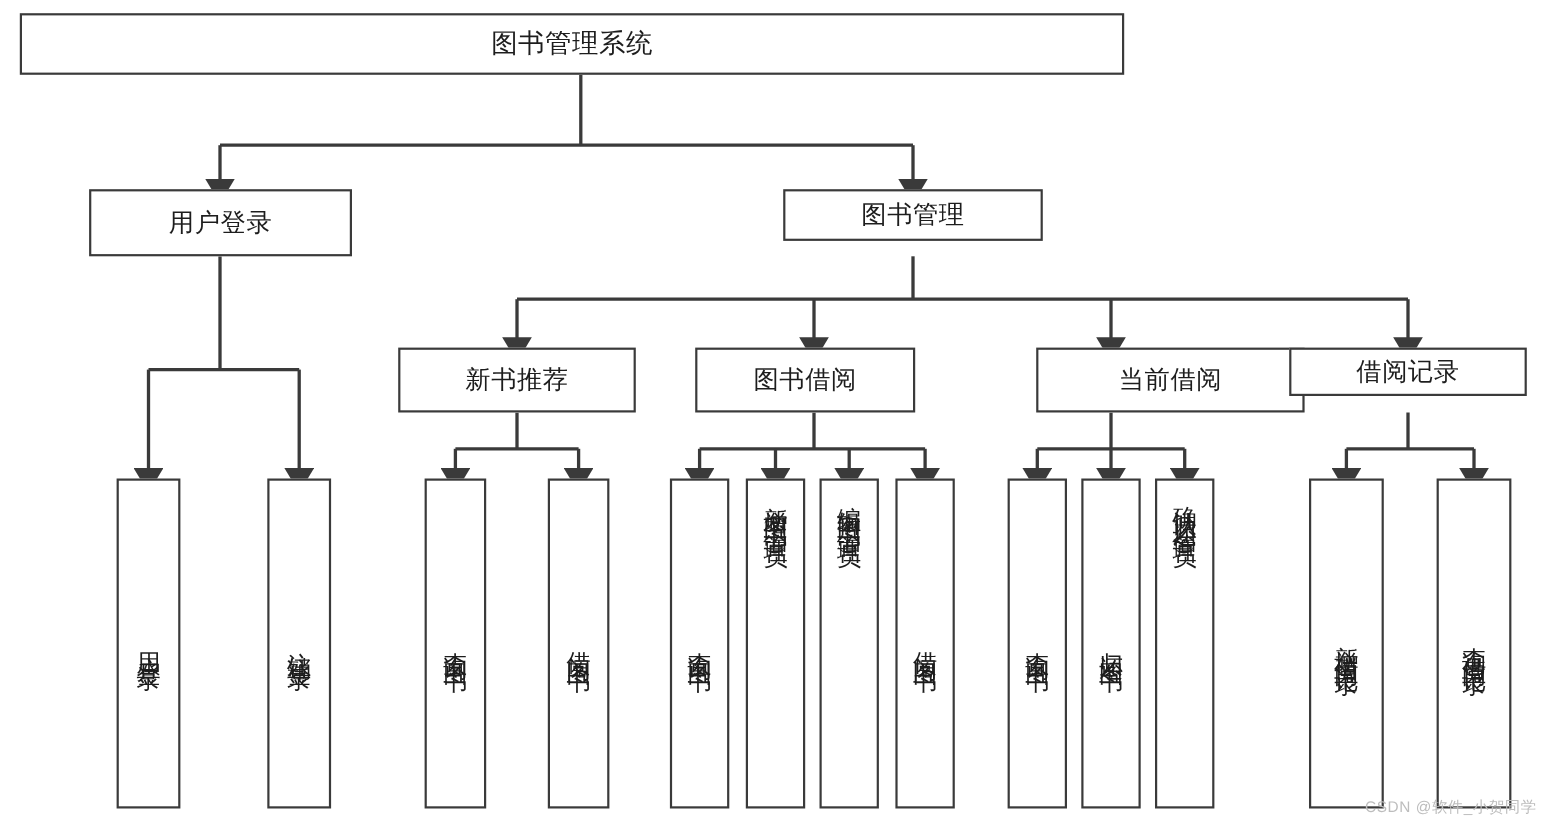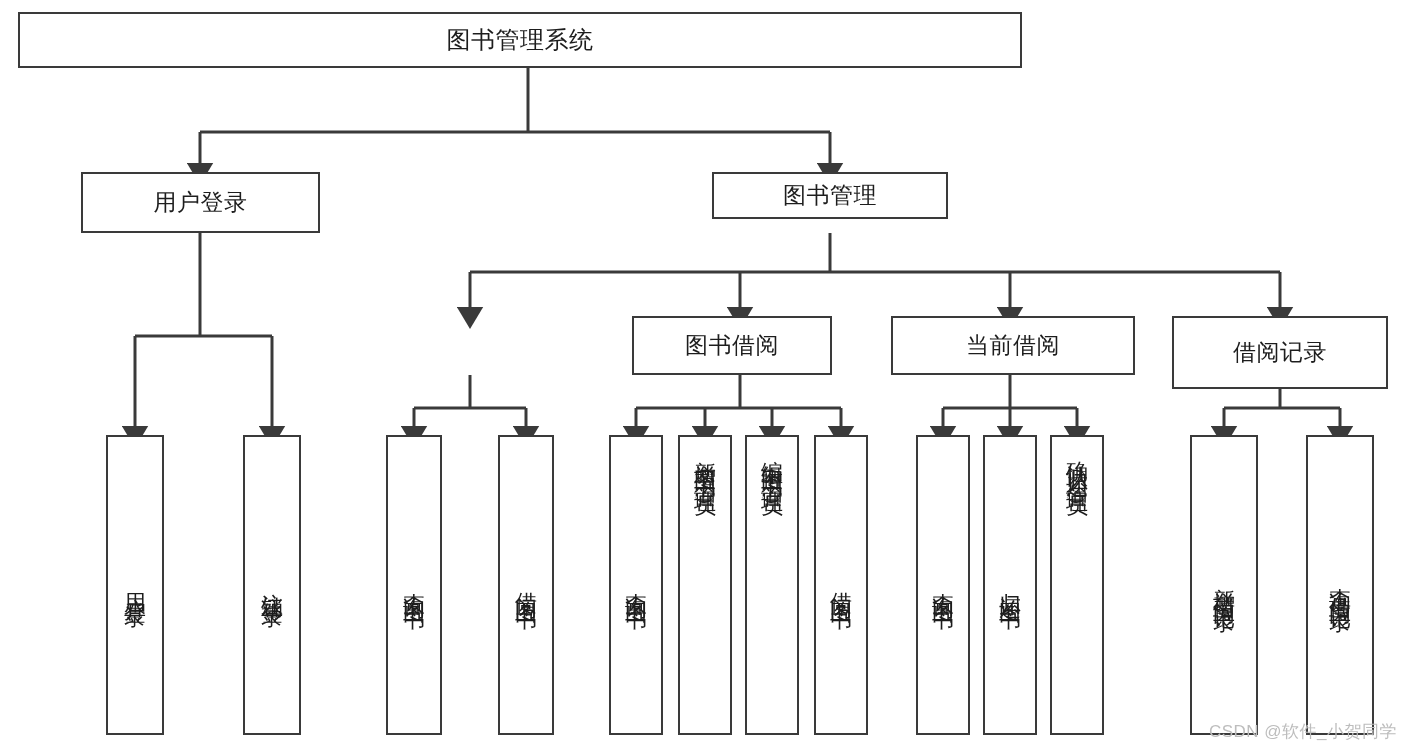--- a/index.html
+++ b/index.html
@@ -70,21 +70,21 @@
   
   .node.vert.centered {
     align-items: center;
     padding-top: 0;
   }
   
   #watermark {
     position: absolute;
     right: 8px;
     bottom: 4px;
-    font-size: 17px;
+    font-size: 14px;
     color: #bdbdbd;
     letter-spacing: 0.5px;
     white-space: nowrap;
     user-select: none;
   }
 </style>
 </head>
 <body>
 
 <div id="diagram-root">
@@ -146,30 +146,33 @@
   </div>
 
   <div class="node horiz" style="left:81px; top:172px; width:239px; height:61px;">
     <span class="node-label">用户登录</span>
   </div>
 
   <div class="node horiz" style="left:712px; top:172px; width:236px; height:47px;">
     <span class="node-label">图书管理</span>
   </div>
 
+  <div class="node horiz" style="left:362px; top:316px; width:216px; height:59px;">
+    <span class="node-label">新书推荐</span>
+  </div>
 
   <div class="node horiz" style="left:632px; top:316px; width:200px; height:59px;">
     <span class="node-label">图书借阅</span>
   </div>
 
-  <div class="node horiz" style="left:891px; top:316px; width:244px; height:59px;">
+  <div class="node horiz" style="left:942px; top:316px; width:244px; height:59px;">
     <span class="node-label">当前借阅</span>
   </div>
 
-  <div class="node horiz" style="left:1172px; top:316px; width:216px; height:73px;">
+  <div class="node horiz" style="left:1172px; top:316px; width:216px; height:44px;">
     <span class="node-label">借阅记录</span>
   </div>
 
   <div class="node vert centered" style="left:106px; top:435px; width:58px; height:300px;">
     <span class="node-label">用户登录</span>
   </div>
 
   <div class="node vert centered" style="left:243px; top:435px; width:58px; height:300px;">
     <span class="node-label">注销登录</span>
   </div>

